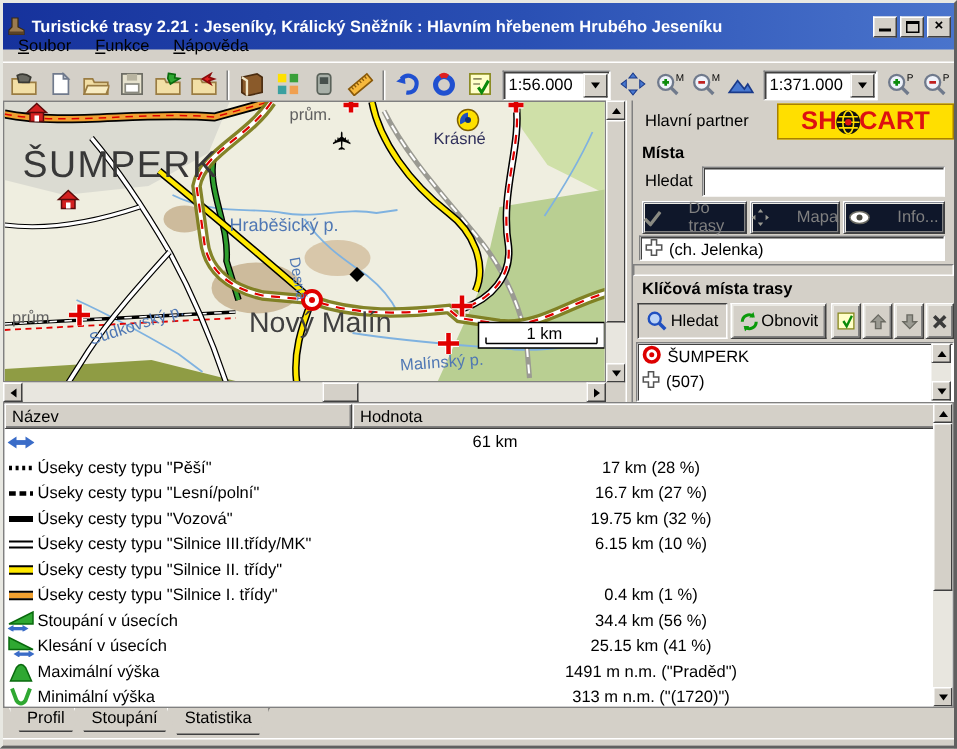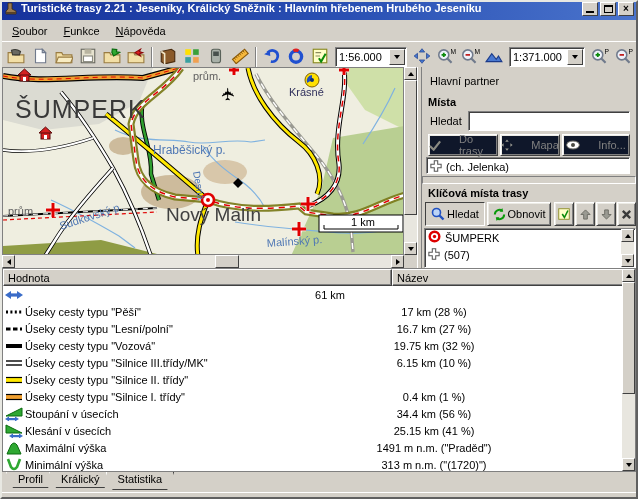--- a/index.html
+++ b/index.html
@@ -1,22 +1,22 @@
 <!DOCTYPE html>
 <html><head>
 <meta charset="utf-8">
 <style>
   html,body{margin:0;padding:0;background:#808080;font-family:"Liberation Sans","DejaVu Sans",sans-serif;}
   *{box-sizing:border-box;}
   .win{position:relative;width:638px;height:499px;background:#d4d0c8;
        border:2px solid;border-color:#e8e8e2 #606060 #606060 #e8e8e2;overflow:hidden;font-size:11px;color:#000;}
   
-  .titlebar{position:absolute;left:0;top:0;width:634px;height:18px;
+  .titlebar{position:absolute;left:0;top:0;width:634px;height:31px;
             background:linear-gradient(90deg,#16329c 0%,#2a50b4 55%,#4a74cc 100%);
-            display:flex;align-items:flex-start;padding:0 2px;color:#fff;}
+            display:flex;align-items:center;padding:0 2px;color:#fff;}
   .title-text{font-weight:bold;font-size:11px;white-space:nowrap;overflow:hidden;flex:1;margin-left:3px;}
   .winbtn{width:16px;height:14px;margin-left:2px;background:#d4d0c8;border:1px solid;
           border-color:#fff #404040 #404040 #fff;display:flex;align-items:center;justify-content:center;
           font-size:10px;line-height:1;color:#000;font-weight:bold;}
   .glyph-min{width:8px;height:7px;border-bottom:2px solid #000;}
   .glyph-max{width:9px;height:8px;border:1px solid #000;border-top:2px solid #000;}
   
   .menubar{position:absolute;left:0;top:18px;width:634px;height:21px;display:flex;align-items:center;padding-left:2px;}
   .menuitem{padding:3px 8px;}
   .menuitem u{text-decoration:underline;}
@@ -398,20 +398,30 @@
           <span class="arr-rt"></span>
         </span>
     </div>
     <div style="position:absolute;left:402px;top:188px;width:13px;height:13px;background:#d4d0c8;"></div>
 
     <div class="splitter"></div>
 
     <div class="panel">
       <div class="partner-row">
         <span class="partner-label">Hlavní partner</span>
+        <span class="logo">
+          <span>SH</span>
+          <svg width="17" height="17" viewBox="0 0 16 16" style="margin:0 -1px;">
+            <circle cx="8" cy="8" r="7.5" fill="#111"></circle>
+            <ellipse cx="8" cy="8" rx="3.4" ry="7.2" fill="none" stroke="#ffdf00" stroke-width="1"></ellipse>
+            <path d="M1,8 h14 M2,4.5 h12 M2,11.5 h12" stroke="#ffdf00" stroke-width="1"></path>
+            <circle cx="8" cy="8" r="2" fill="#dd1111"></circle>
+          </svg>
+          <span>CART</span>
+        </span>
       </div>
       <div class="heading" style="top:29px;">Místa</div>
       <div class="lbl" style="left:8px;top:48px;">Hledat</div>
       <input class="input" style="left: 46px; top: 44px; width: 162px; height: 20px;" value="">
       <span class="pbtn dis" style="left:6px;top:67px;width:70px;">
         <svg width="13" height="11" viewBox="0 0 13 11">
             <path d="M1,6 l4,4 l7,-9" fill="none" stroke="#8a8a82" stroke-width="2.4"></path>
           </svg>
         <span>Do trasy</span>
       </span>
@@ -501,22 +511,22 @@
           </span>
         <span class="sbbtn" style="left:0;top:25px;">
             <span class="arr-dn"></span>
           </span>
       </div>
     </div>
   </div>
 
   <div class="stats">
     <div class="thead">
+      <span class="thcell" style="width:232px;">Název</span>
       <span class="thcell" style="width:389px;">Hodnota</span>
-      <span class="thcell" style="width:232px;">Název</span>
     </div>
     <div class="tbody">
         <div class="trow">
           <span class="ticon">
             <svg width="18" height="12" viewBox="0 0 18 12">
               <polygon points="0,6 6,2 6,10" fill="#3a6cc8"></polygon>
               <rect x="4" y="4.4" width="10" height="3.2" fill="#3a6cc8"></rect>
               <polygon points="18,6 12,2 12,10" fill="#3a6cc8"></polygon>
             </svg>
           </span>
@@ -629,18 +639,18 @@
         </span>
       <span class="sbthumb" style="left:0;top:13px;width:13px;height:112px;"></span>
       <span class="sbbtn" style="left:0;top:189px;">
           <span class="arr-dn"></span>
         </span>
     </div>
   </div>
 
   <div class="tabsbar">
     <span class="tab">Profil</span>
-    <span class="tab">Králický</span>
+    <span class="tab">Stoupání</span>
     <span class="tab active">Statistika</span>
   </div>
   <div class="bottomstrip"></div>
 
 </div>
 
 </body></html>

